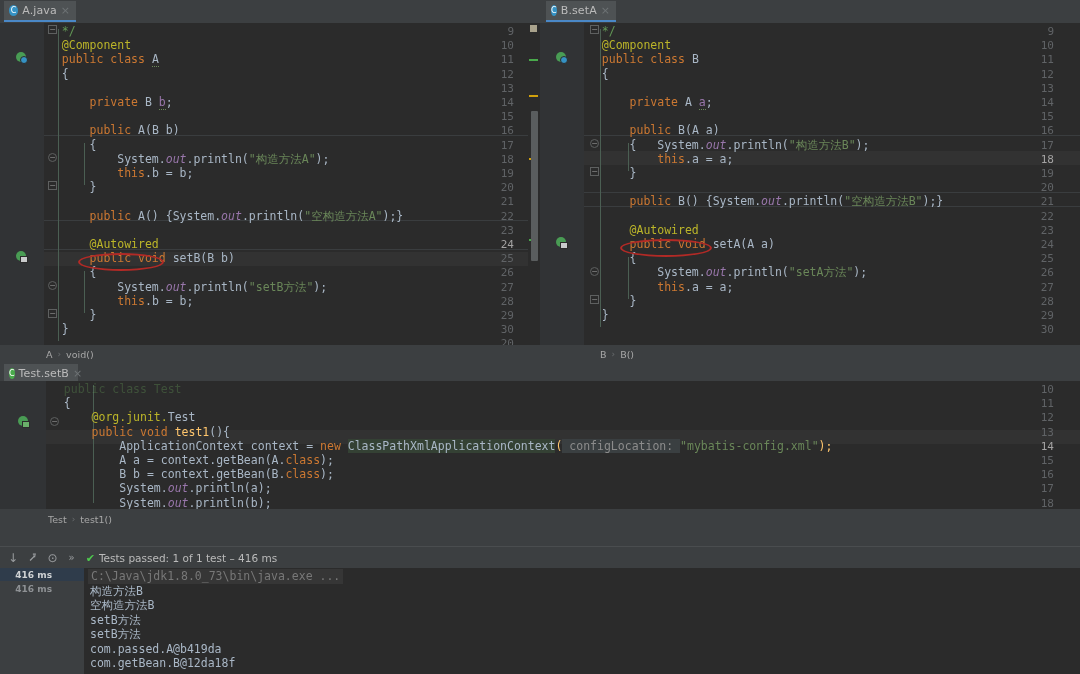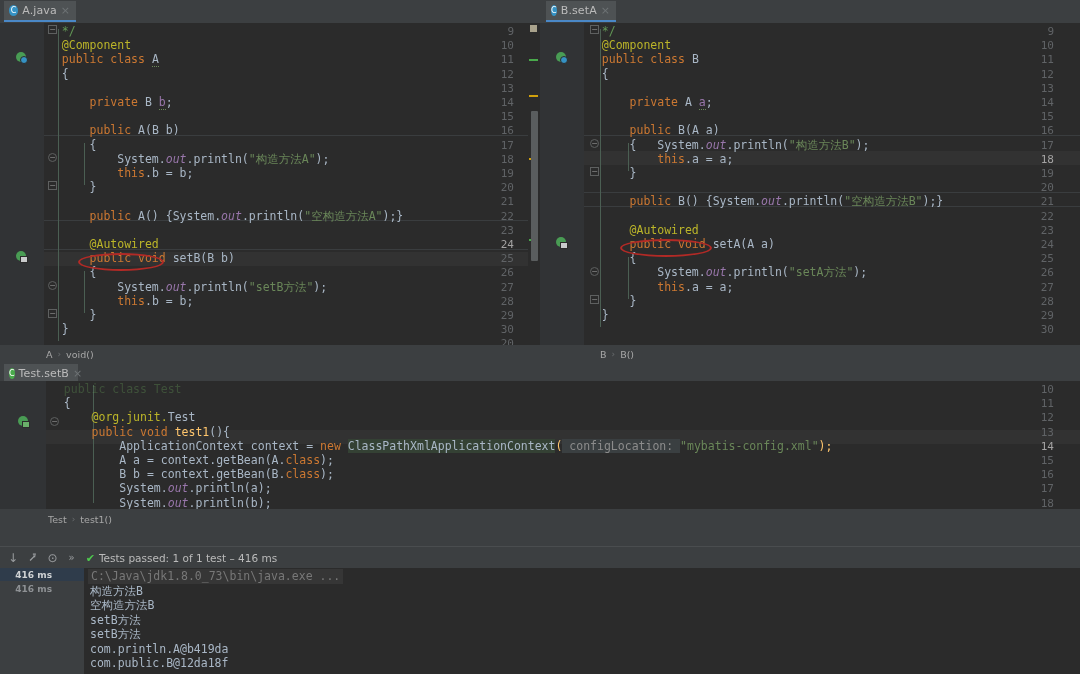--- a/index.html
+++ b/index.html
@@ -320,19 +320,19 @@
       <div class="trow selrow" style="left:0;top:2px;">416 ms</div>
       <div class="trow" style="left:0;top:16px;">416 ms</div>
     </div>
 
     <div class="console" style="left:84px;top:41px;width:996px;height:133px;">
         <div class="cline cmdl" style="top: 1px; left: 4px; padding: 0px 3px;">C:\Java\jdk1.8.0_73\bin\java.exe ...</div>
         <div class="cline" style="top: 15.5px; left: 6px;">构造方法B</div>
         <div class="cline" style="top: 30px; left: 6px;">空构造方法B</div>
         <div class="cline" style="top: 44.5px; left: 6px;">setB方法</div>
         <div class="cline" style="top: 59px; left: 6px;">setB方法</div>
-        <div class="cline" style="top: 73.5px; left: 6px;">com.println.A@b419da</div>
-        <div class="cline" style="top: 88px; left: 6px;">com.public.B@12da18f</div>
+        <div class="cline" style="top: 73.5px; left: 6px;">com.passed.A@b419da</div>
+        <div class="cline" style="top: 88px; left: 6px;">com.getBean.B@12da18f</div>
       </div>
   </div>
 
 
 </div>
 
 </body></html>

